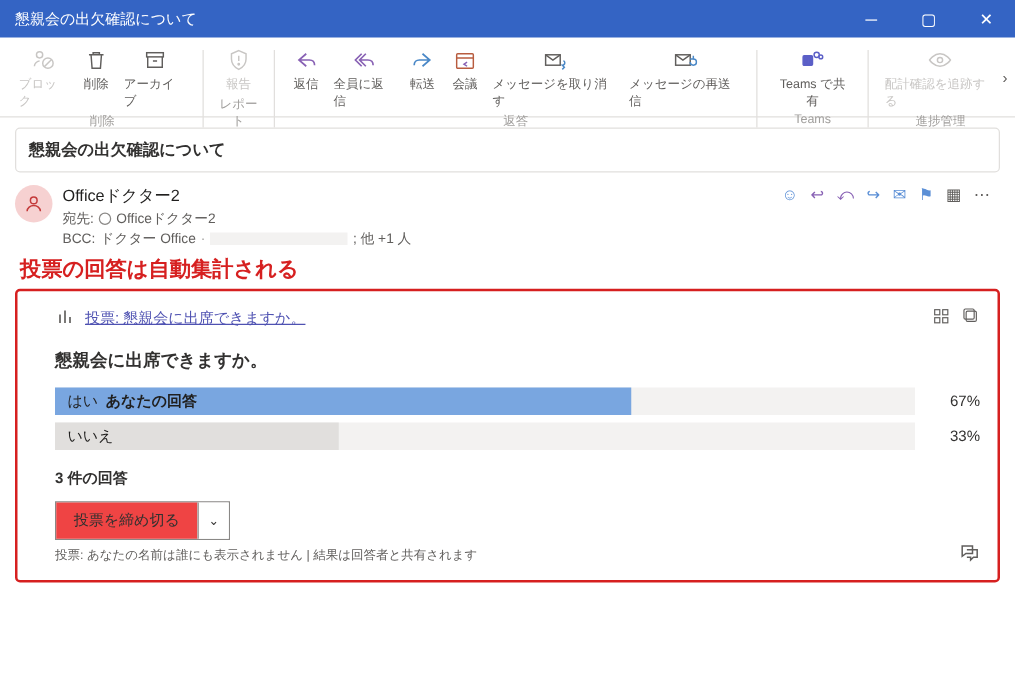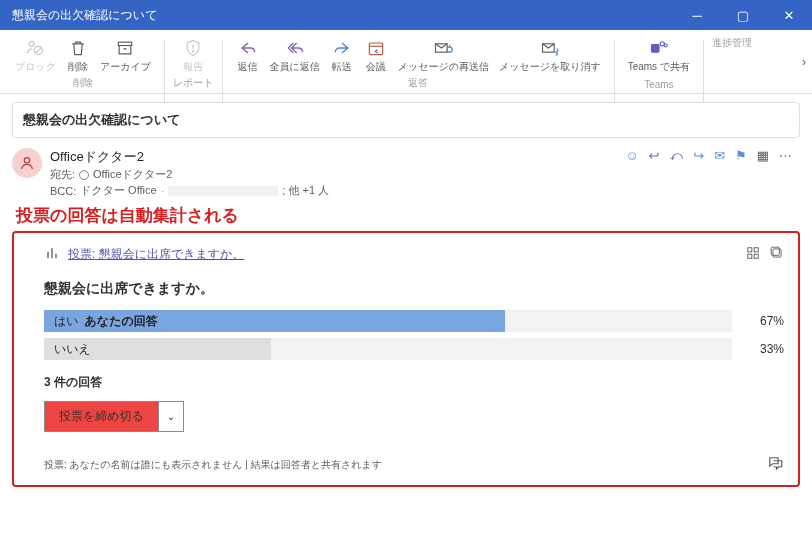--- a/index.html
+++ b/index.html
@@ -208,21 +208,21 @@
   .close-poll-split {
     border-left: 1px solid #8a8886;
     padding: 6px 8px;
     font-size: 10px;
     cursor: pointer;
     background: #fff;
     display: flex;
     align-items: center;
   }
   .poll-footer {
-    margin-top: 22px;
+    margin-top: 1px;
     font-size: 10px;
     color: #605e5c;
     display: flex;
     align-items: center;
   }
   .poll-footer-icon {
     margin-left: auto;
     font-size: 14px;
     color: #605e5c;
   }
@@ -318,32 +318,32 @@
             <rect x="4" y="6" width="16" height="14" rx="1"></rect>
             <line x1="4" y1="10" x2="20" y2="10"></line>
             <path d="M14 14l-3 2 3 2" stroke="#8861b4"></path>
           </svg>
         <span>会議</span>
       </div>
       <div class="ribbon-item">
         <svg viewBox="0 0 24 24" fill="none" stroke="#605e5c" stroke-width="1.4">
             <rect x="3" y="7" width="14" height="10"></rect>
             <path d="M3 7l7 5 7-5"></path>
-            <path d="M20 11a3 3 0 1 1-3 3" stroke="#4a88c7"></path>
-            <path d="M17 11l3 0 0-3" stroke="#4a88c7"></path>
-          </svg>
-        <span>メッセージの再送信</span>
+            <path d="M20 13c2 0 2 4-1 4l2 2-2 2" stroke="#4a88c7"></path>
+          </svg>
+        <span>メッセージを取り消す</span>
       </div>
       <div class="ribbon-item">
         <svg viewBox="0 0 24 24" fill="none" stroke="#605e5c" stroke-width="1.4">
             <rect x="3" y="7" width="14" height="10"></rect>
             <path d="M3 7l7 5 7-5"></path>
-            <path d="M20 13c2 0 2 4-1 4l2 2-2 2" stroke="#4a88c7"></path>
-          </svg>
-        <span>メッセージを取り消す</span>
+            <path d="M20 11a3 3 0 1 1-3 3" stroke="#4a88c7"></path>
+            <path d="M17 11l3 0 0-3" stroke="#4a88c7"></path>
+          </svg>
+        <span>メッセージの再送信</span>
       </div>
     </div>
     <div class="ribbon-group-label">返答</div>
   </div>
 
   <div class="ribbon-divider"></div>
 
   <div class="ribbon-group">
     <div class="ribbon-items">
       <div class="ribbon-item">
@@ -355,20 +355,29 @@
           </svg>
         <span style="text-align:center">Teams で共有</span>
       </div>
     </div>
     <div class="ribbon-group-label">Teams</div>
   </div>
 
   <div class="ribbon-divider"></div>
 
   <div class="ribbon-group">
+    <div class="ribbon-items">
+      <div class="ribbon-item disabled">
+        <svg viewBox="0 0 24 24" fill="none" stroke="#c8c6c4" stroke-width="1.4">
+            <path d="M2 12s4-6 10-6 10 6 10 6-4 6-10 6S2 12 2 12z"></path>
+            <circle cx="12" cy="12" r="2.5"></circle>
+          </svg>
+        <span>配計確認を追跡する</span>
+      </div>
+    </div>
     <div class="ribbon-group-label">進捗管理</div>
   </div>
 
   <div class="ribbon-chevron">›</div>
 </div>
 
 <div class="subject-bar">
   <span>懇親会の出欠確認について</span>
 </div>
 

